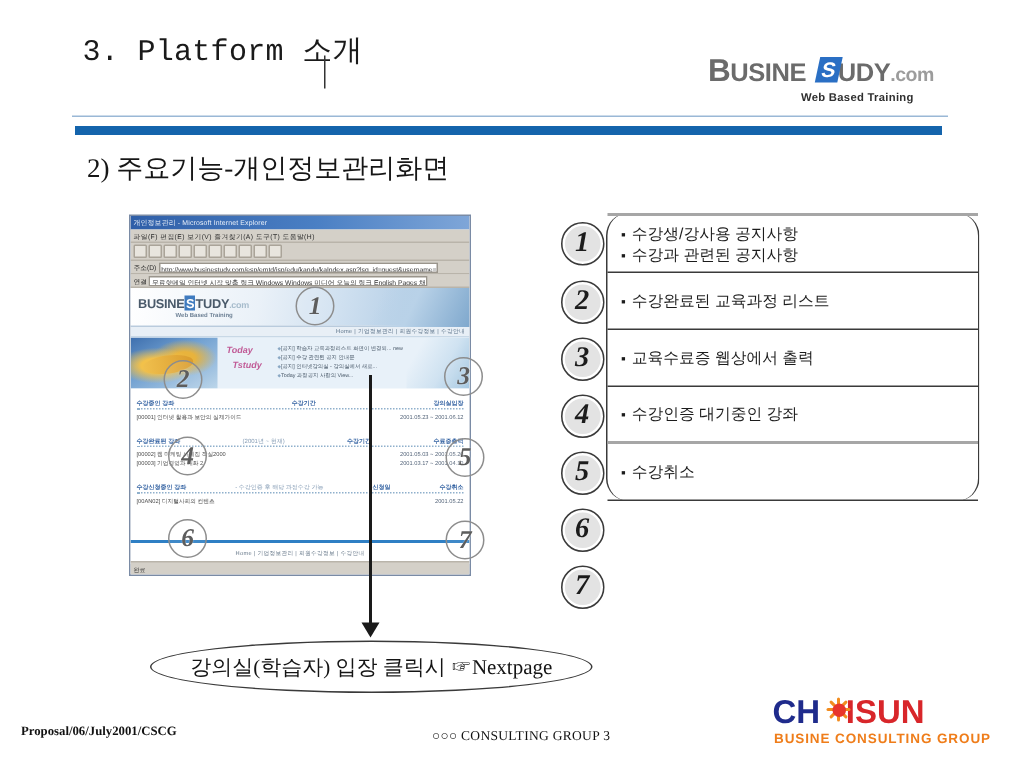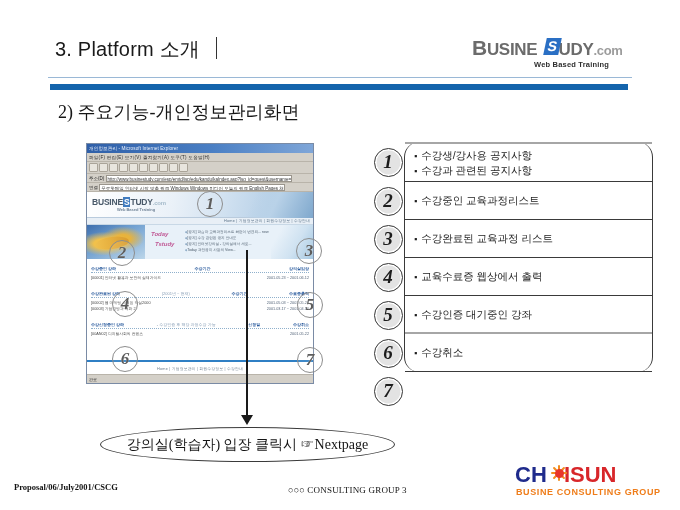--- a/index.html
+++ b/index.html
@@ -6,22 +6,22 @@
   html, body {
     width: 680px; height: 510px;
     background: #ffffff;
     font-family: "Liberation Sans", sans-serif;
     overflow: hidden;
   }
   #slide { position: relative; width: 680px; height: 510px; background: #fff; }
 
   
   .slide-title {
-    position: absolute; left: 55px; top: 36px;
-    font-family: Liberation Sans, sans-serif;
+    position: absolute; left: 55px; top: 20px;
+    font-family: Liberation Mono, monospace;
     font-size: 20px; color: #1a1a1a; letter-spacing: .2px;
     white-space: nowrap;
   }
   .title-caret {
     position: absolute; left: 216px; top: 37px;
     width: 1px; height: 22px; background: #333;
   }
   .rule-thin {
     position: absolute; left: 48px; top: 77px;
     width: 584px; height: 1px; background: #9ab8d6;
@@ -429,25 +429,20 @@
 
   <div class="tbl">
     <div class="tbl-row" style="height:40px">
       <div class="bullets">
         <div class="li">수강생/강사용 공지사항</div>
         <div class="li">수강과 관련된 공지사항</div>
       </div>
     </div>
     <div class="tbl-row" style="height:38px">
       <div class="bullets">
-        <div class="li">수강중인 교육과정리스트</div>
-      </div>
-    </div>
-    <div class="tbl-row" style="height:38px">
-      <div class="bullets">
         <div class="li">수강완료된 교육과정 리스트</div>
       </div>
     </div>
     <div class="tbl-row" style="height:38px">
       <div class="bullets">
         <div class="li">교육수료증 웹상에서 출력</div>
       </div>
     </div>
     <div class="tbl-row thickline" style="height:38px">
       <div class="bullets">

